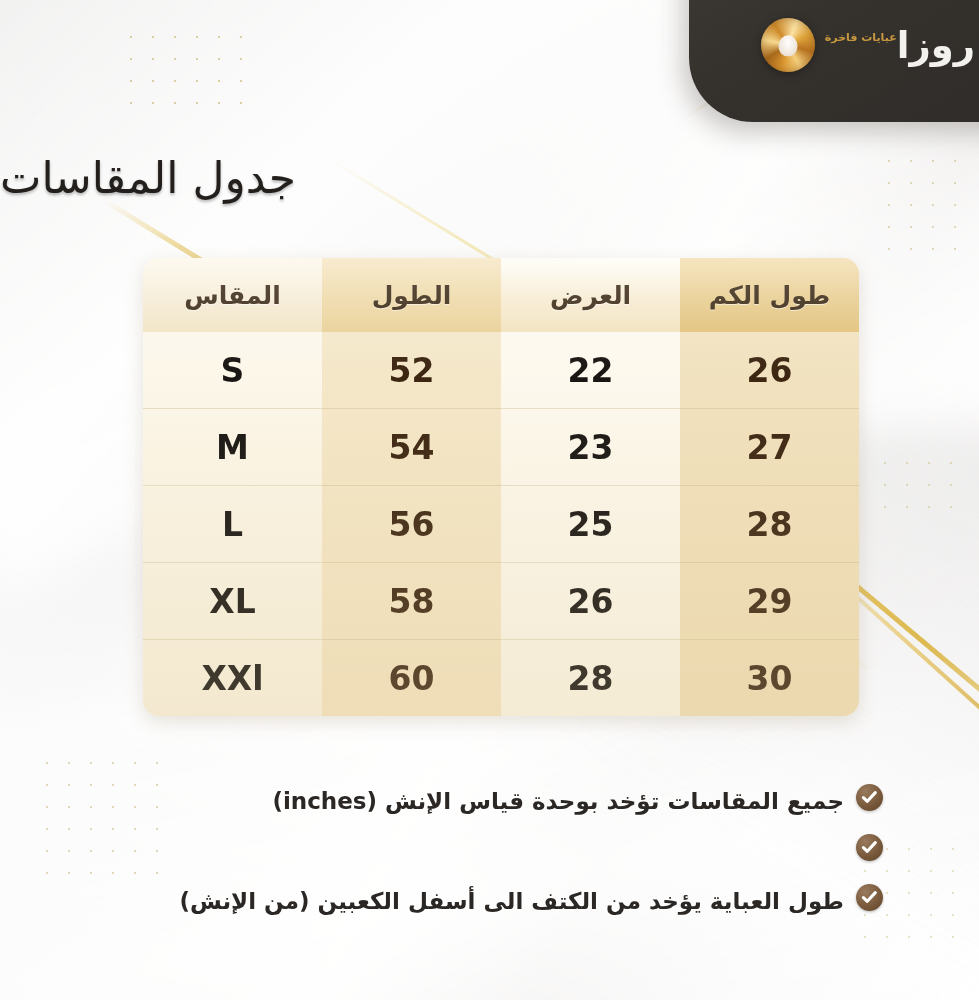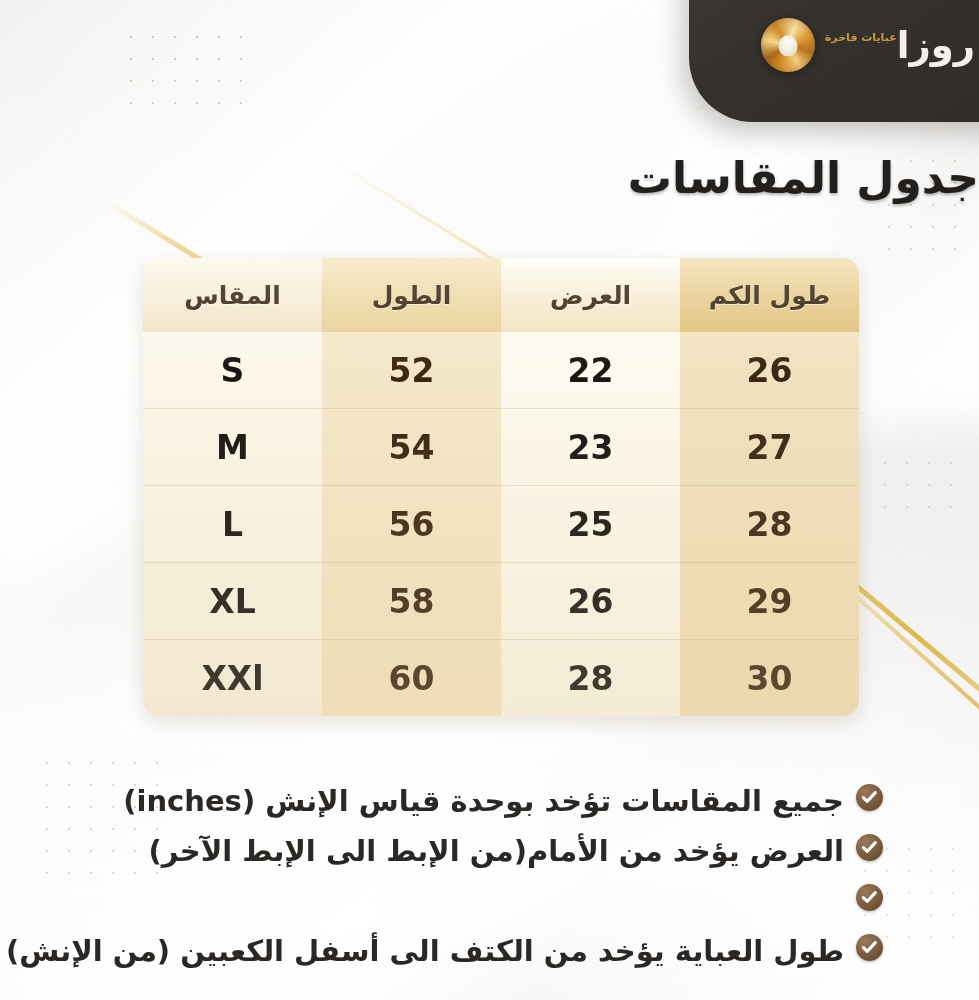--- a/index.html
+++ b/index.html
@@ -195,24 +195,24 @@
     width: 19px; height: 21px;
     transform: translate(-50%,-46%);
     border-radius: 50% 50% 46% 46%;
     background: radial-gradient(ellipse at 50% 35%, #ffffff 0%, #f0e7dc 60%, #d9cbba 100%);
   }
 
   
   .page-title {
     position: absolute;
     left: 0; right: 0; top: 152px;
-    text-align: right;
+    text-align: left;
     font-family: "DejaVu Sans", sans-serif;
     font-size: 44px;
-    font-weight: bold;
+    font-weight: normal;
     color: #231f1c;
     letter-spacing: 0px;
     text-shadow: 0 2px 3px rgba(0,0,0,.28), 0 1px 0 rgba(255,255,255,.5);
   }
 
   
   .table-wrap {
     position: absolute;
     left: 143px; top: 258px;
     width: 716px;
@@ -276,21 +276,21 @@
   }
   .note-row {
     display: flex;
     align-items: center;
     justify-content: flex-start;
     gap: 12px;
     height: 50px;
   }
   .note-text {
     font-family: "DejaVu Sans", sans-serif;
-    font-size: 29px;
+    font-size: 23px;
     font-weight: bold;
     color: #2b2724;
     white-space: nowrap;
     text-shadow: 0 1px 0 rgba(255,255,255,.6);
     margin-top: 8px;
   }
   .check-badge {
     flex: 0 0 auto;
     position: relative;
     width: 27px; height: 27px;
@@ -384,28 +384,20 @@
 
     <div class="note-row">
       <span class="check-badge">
         <svg width="19" height="19" viewBox="0 0 19 19" aria-hidden="true">
           <path d="M3.4 9.6 L7.3 13.3 L15.3 4.6" fill="none" stroke="#ffffff" stroke-width="3.1" stroke-linecap="round" stroke-linejoin="round"></path>
         </svg>
       </span>
       <span class="note-text">جميع المقاسات تؤخد بوحدة قياس الإنش (inches)</span>
     </div>
 
-    <div class="note-row">
-      <span class="check-badge">
-        <svg width="19" height="19" viewBox="0 0 19 19" aria-hidden="true">
-          <path d="M3.4 9.6 L7.3 13.3 L15.3 4.6" fill="none" stroke="#ffffff" stroke-width="3.1" stroke-linecap="round" stroke-linejoin="round"></path>
-        </svg>
-      </span>
-      <span class="note-text">العرض يؤخد من الأمام(من الإبط الى الإبط الآخر)</span>
-    </div>
 
     <div class="note-row">
       <span class="check-badge">
         <svg width="19" height="19" viewBox="0 0 19 19" aria-hidden="true">
           <path d="M3.4 9.6 L7.3 13.3 L15.3 4.6" fill="none" stroke="#ffffff" stroke-width="3.1" stroke-linecap="round" stroke-linejoin="round"></path>
         </svg>
       </span>
     </div>
 
     <div class="note-row">

